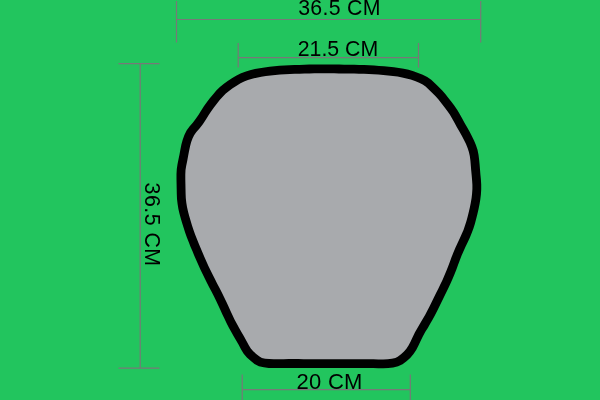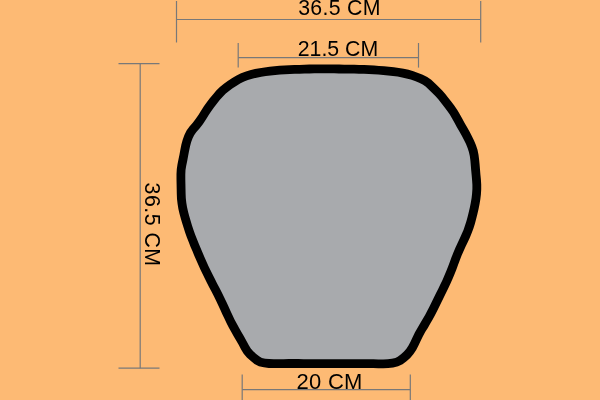--- a/index.html
+++ b/index.html
@@ -1,16 +1,16 @@
 <!DOCTYPE html>
 <html><head>
 <meta charset="utf-8">
 <style>
   html,body{margin:0;padding:0;background:#ffffff;}
-  .wrap{width:600px;height:400px;position:relative;overflow:hidden;background:#fdba74;}
+  .wrap{width:600px;height:400px;position:relative;overflow:hidden;background:#22c55e;}
   svg{display:block;}
   text{font-family:"Liberation Sans",sans-serif;fill:#000;}
 </style>
 </head>
 <body>
 
 <div class="wrap">
 <svg width="600" height="400" viewBox="0 0 600 400">
 
   <path d="M 250.0 70.3 L 254.9 69.1 L 259.7 68.2 L 264.6 67.4 L 269.6 66.7 L 274.5 66.2 L 279.5 65.8 L 284.5 65.5 L 289.4 65.3 L 294.4 65.0 L 299.4 64.9 L 304.4 64.7 L 309.4 64.6 L 314.3 64.5 L 319.3 64.4 L 324.3 64.4 L 329.3 64.4 L 334.2 64.5 L 339.2 64.6 L 344.2 64.7 L 349.2 64.8 L 354.2 64.8 L 359.1 64.9 L 364.1 65.0 L 369.1 65.2 L 374.1 65.5 L 379.0 65.9 L 384.0 66.3 L 388.9 66.8 L 393.9 67.3 L 398.8 67.9 L 403.7 68.8 L 408.6 69.8 L 413.4 71.2 L 418.1 72.9 L 422.7 74.7 L 427.2 77.0 L 431.2 79.8 L 434.9 83.2 L 438.5 86.7 L 442.0 90.3 L 445.3 94.0 L 448.4 97.9 L 451.4 101.8 L 454.4 105.8 L 457.3 109.9 L 459.8 114.2 L 462.2 118.5 L 464.6 122.9 L 467.1 127.2 L 469.5 131.6 L 471.8 136.0 L 474.0 140.5 L 475.9 145.1 L 477.5 149.8 L 478.5 154.7 L 479.1 159.6 L 479.6 164.6 L 480.0 169.6 L 480.4 174.5 L 480.9 179.5 L 481.2 184.5 L 481.2 189.4 L 480.9 194.4 L 480.3 199.4 L 479.5 204.3 L 478.5 209.2 L 477.4 214.0 L 476.2 218.8 L 474.9 223.7 L 473.4 228.4 L 471.7 233.1 L 469.8 237.7 L 467.7 242.2 L 465.5 246.7 L 463.5 251.2 L 461.5 255.8 L 459.7 260.5 L 458.0 265.1 L 456.3 269.8 L 454.4 274.4 L 452.5 279.0 L 450.5 283.6 L 448.4 288.1 L 446.2 292.5 L 444.0 297.0 L 441.8 301.5 L 439.6 306.0 L 437.4 310.4 L 435.1 314.9 L 432.8 319.3 L 430.3 323.6 L 427.8 327.9 L 425.2 332.1 L 422.8 336.5 L 420.6 340.9 L 418.5 345.5 L 416.2 349.9 L 413.5 354.1 L 410.2 357.9 L 406.5 361.2 L 402.5 364.2 L 398.1 366.3 L 393.2 367.4 L 388.2 368.0 L 383.3 368.2 L 378.3 368.2 L 373.3 368.1 L 368.3 368.0 L 363.3 368.0 L 358.3 368.0 L 353.4 368.1 L 348.4 368.1 L 343.4 368.1 L 338.4 368.1 L 333.5 368.1 L 328.5 368.1 L 323.5 368.1 L 318.5 368.1 L 313.5 368.0 L 308.6 368.0 L 303.6 368.0 L 298.6 367.9 L 293.6 367.9 L 288.6 367.9 L 283.7 368.0 L 278.7 368.1 L 273.7 368.1 L 268.7 367.9 L 263.8 367.3 L 258.9 366.2 L 254.5 363.9 L 250.6 360.8 L 246.9 357.5 L 243.7 353.7 L 241.1 349.4 L 238.8 345.0 L 236.3 340.7 L 233.8 336.4 L 231.3 332.1 L 228.9 327.7 L 226.6 323.3 L 224.5 318.8 L 222.3 314.3 L 220.3 309.8 L 218.2 305.2 L 216.1 300.7 L 213.9 296.3 L 211.6 291.8 L 209.3 287.4 L 207.0 283.0 L 204.8 278.6 L 202.6 274.1 L 200.4 269.6 L 198.4 265.1 L 196.4 260.5 L 194.4 255.9 L 192.5 251.3 L 190.5 246.7 L 188.7 242.1 L 186.9 237.5 L 185.2 232.8 L 183.7 228.1 L 182.2 223.3 L 180.8 218.5 L 179.5 213.7 L 178.4 208.9 L 177.6 203.9 L 177.0 199.0 L 176.8 194.0 L 176.7 189.0 L 176.6 184.1 L 176.5 179.1 L 176.5 174.1 L 176.8 169.1 L 177.5 164.2 L 178.5 159.3 L 179.5 154.4 L 180.4 149.5 L 181.4 144.6 L 182.7 139.7 L 184.4 135.0 L 186.6 130.6 L 189.5 126.6 L 192.8 122.8 L 195.8 118.8 L 198.6 114.7 L 201.2 110.5 L 203.9 106.3 L 206.8 102.2 L 209.8 98.3 L 213.0 94.4 L 216.3 90.6 L 219.9 87.1 L 223.6 83.9 L 227.7 81.0 L 231.9 78.3 L 236.1 75.7 L 240.5 73.4 L 245.2 71.7 Z" fill="#000000"></path>

